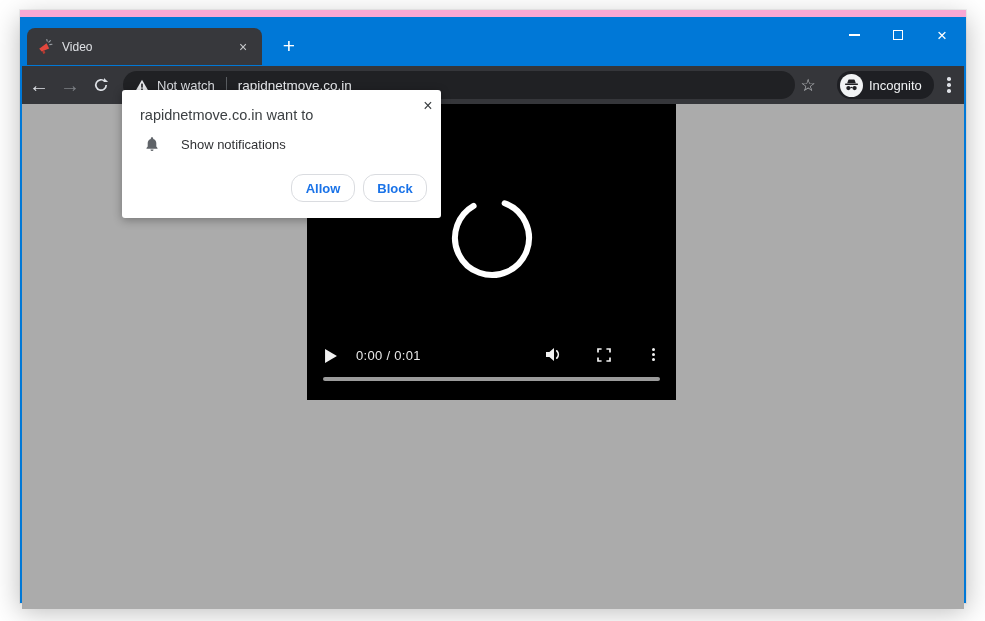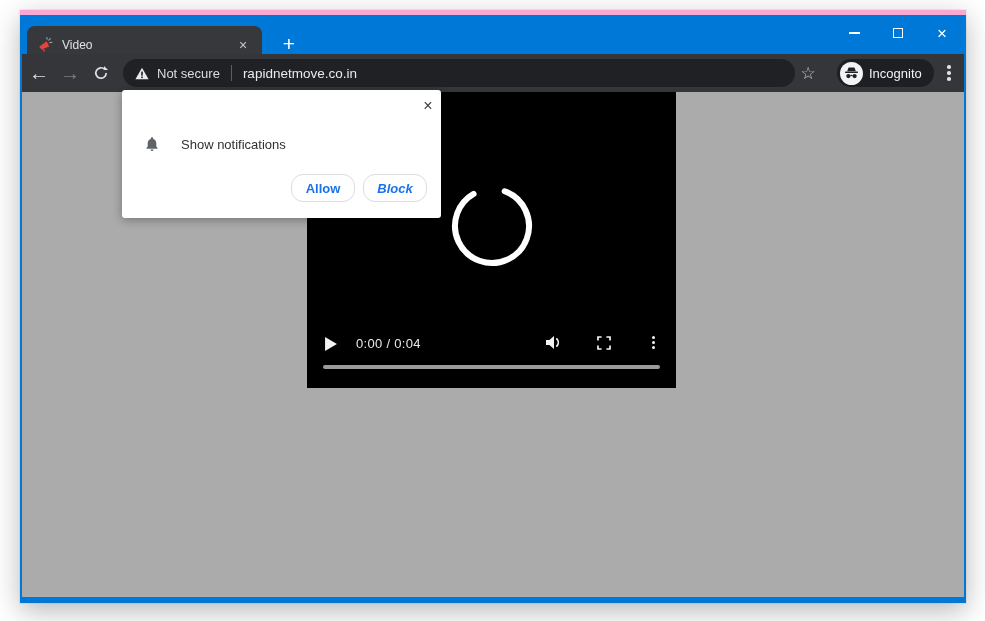--- a/index.html
+++ b/index.html
@@ -4,21 +4,21 @@
 <style>
   * { margin:0; padding:0; box-sizing:border-box; }
   html,body { width:985px; height:621px; background:#ffffff; overflow:hidden;
               font-family:"Liberation Sans", sans-serif; position:relative; }
 
   
   .window { position:absolute; left:20px; top:10px; width:946px; height:593px;
             background:#0078d7; box-shadow:0 8px 26px rgba(0,0,0,.28), 0 0 0 1px rgba(0,0,0,.05); }
 
   
-  .titlebar { position:relative; height:44px; background:#0078d7; border-top:5px solid #f9a8d4; }
+  .titlebar { position:relative; height:56px; background:#0078d7; border-top:7px solid #f9a8d4; }
   .tab { position:absolute; left:7px; top:11px; width:235px; height:37px;
          background:#37383c; border-radius:8px 8px 0 0; display:flex; align-items:center; padding:0 10px; }
   .tab-favicon { width:16px; height:16px; flex:0 0 16px; }
   .tab-title { margin-left:9px; flex:1; font-size:12px; color:#dfe1e5; white-space:nowrap; overflow:hidden; }
   .tab-close { width:18px; height:18px; display:flex; align-items:center; justify-content:center;
                color:#c7c9cc; font-size:14px; border-radius:50%; cursor:pointer; }
   .newtab { position:absolute; left:252px; top:13px; width:34px; height:32px; display:flex;
             align-items:center; justify-content:center; color:#ffffff; font-size:21px; cursor:pointer; }
   .win-ctls { position:absolute; right:2px; top:3px; display:flex; }
   .ctl { width:44px; height:30px; display:flex; align-items:center; justify-content:center; cursor:pointer; }
@@ -72,21 +72,21 @@
   .perm-close { position:absolute; left:295px; top:5px; width:22px; height:22px; display:flex;
                 align-items:center; justify-content:center; color:#3c4043; font-size:16px; cursor:pointer; }
   .perm-title { position:absolute; left:18px; top:17px; font-size:14.5px; color:#3c4043; }
   .perm-row { position:absolute; left:23px; top:46px; display:flex; align-items:center; }
   .perm-req { margin-left:22px; font-size:13px; color:#303134; }
   .perm-btn { position:absolute; top:84px; width:64px; height:28px; background:#ffffff;
               border:1px solid #dadce0; border-radius:12px; color:#1a73e8; font-size:13px;
               font-weight:bold; font-family:"Liberation Sans", sans-serif; cursor:pointer;
               display:flex; align-items:center; justify-content:center; }
   .perm-allow { left:169px; }
-  .perm-block { left:241px;font-style:italic; }
+  .perm-block { left:241px; }
 
   
   .banner { position:absolute; left:324px; top:318px; width:293px; height:83px;
             background:#f1f1f1; border-radius:5px; }
   .banner-icon { position:absolute; left:19px; top:20px; }
   .banner-text { position:absolute; left:84px; top:20px; font-size:19px; line-height:24px; color:#5b5e62; }
 </style>
 </head>
 <body>
 
@@ -128,21 +128,21 @@
         <path d="M13.2 8 A5.2 5.2 0 1 1 11.7 4.3" fill="none" stroke="#dee1e6" stroke-width="1.7"></path>
         <polygon points="11,1.1 15.1,5.1 11,5.1" fill="#dee1e6"></polygon>
       </svg>
     </div>
     <div class="omnibox">
       <svg width="14" height="13" viewBox="0 0 14 13">
         <path d="M7 0.8 L13.6 12.2 H0.4 Z" fill="#e8eaed"></path>
         <rect x="6.2" y="4.6" width="1.6" height="4" fill="#202124"></rect>
         <rect x="6.2" y="9.5" width="1.6" height="1.6" fill="#202124"></rect>
       </svg>
-      <span class="sec-label">Not secure</span>
+      <span class="sec-label">Not watch</span>
       <span class="omni-divider"></span>
       <span class="omni-url">rapidnetmove.co.in</span>
     </div>
     <div class="starbtn">☆</div>
     <div class="incog">
       <span class="incog-circle">
         <svg width="15" height="14" viewBox="0 0 16 14">
           <path d="M3.4 5.2 L4.5 1.9 Q4.7 1.1 5.5 1.2 L10.5 1.2 Q11.3 1.1 11.5 1.9 L12.6 5.2 Z" fill="#202124"></path>
           <rect x="1" y="5.5" width="14" height="1.5" rx="0.75" fill="#202124"></rect>
           <circle cx="4.7" cy="10.3" r="2.3" fill="#202124"></circle>
@@ -161,21 +161,21 @@
 
   <div class="content">
 
     <div class="video">
       <svg class="spinner" width="100" height="100" viewBox="0 0 100 100">
         <circle cx="50" cy="50" r="37" fill="none" stroke="#ffffff" stroke-width="6" stroke-linecap="round" stroke-dasharray="200 32.5" transform="rotate(-70 50 50)"></circle>
       </svg>
       <svg class="vplay" viewBox="0 0 11 13">
         <path d="M0 0 L11 6.5 L0 13 Z" fill="#f2f2f2"></path>
       </svg>
-      <span class="vtime">0:00 / 0:04</span>
+      <span class="vtime">0:00 / 0:01</span>
       <svg class="vvol" width="17" height="15" viewBox="0 0 17 14">
         <path d="M0 4.5 H3.4 L8 0.6 V13.4 L3.4 9.5 H0 Z" fill="#f2f2f2"></path>
         <path d="M10.8 3.4 a5.2 5.2 0 0 1 0 7.2" stroke="#f2f2f2" stroke-width="1.7" fill="none" stroke-linecap="round"></path>
       </svg>
       <svg class="vfull" width="14" height="14" viewBox="0 0 14 14">
         <g stroke="#f2f2f2" stroke-width="1.7" fill="none">
           <path d="M1 4.6 V1 H4.6"></path>
             <path d="M9.4 1 H13 V4.6"></path>
           <path d="M13 9.4 V13 H9.4"></path>
             <path d="M1 9.4 V13 H4.6"></path>
@@ -187,20 +187,21 @@
           <i></i>
       </div>
       <div class="vprogress"></div>
     </div>
 
 
   </div>
 
   <div class="perm">
     <div class="perm-close">×</div>
+    <div class="perm-title">rapidnetmove.co.in want to</div>
     <div class="perm-row">
       <svg width="14" height="16" viewBox="0 0 14 16" fill="#5f6368">
         <path d="M7 1.2 c0.7 0 1.2 0.5 1.2 1.2 v0.5 c1.9 0.5 3.1 2.1 3.1 4.1 v3.6 l1.2 1.5 v0.7 H1.5 v-0.7 l1.2 -1.5 V7 c0 -2 1.2 -3.6 3.1 -4.1 v-0.5 c0 -0.7 0.5 -1.2 1.2 -1.2 z"></path>
         <path d="M5.5 13.6 a1.5 1.5 0 0 0 3 0 z"></path>
       </svg>
       <span class="perm-req">Show notifications</span>
     </div>
     <button class="perm-btn perm-allow">Allow</button>
     <button class="perm-btn perm-block">Block</button>
   </div>

